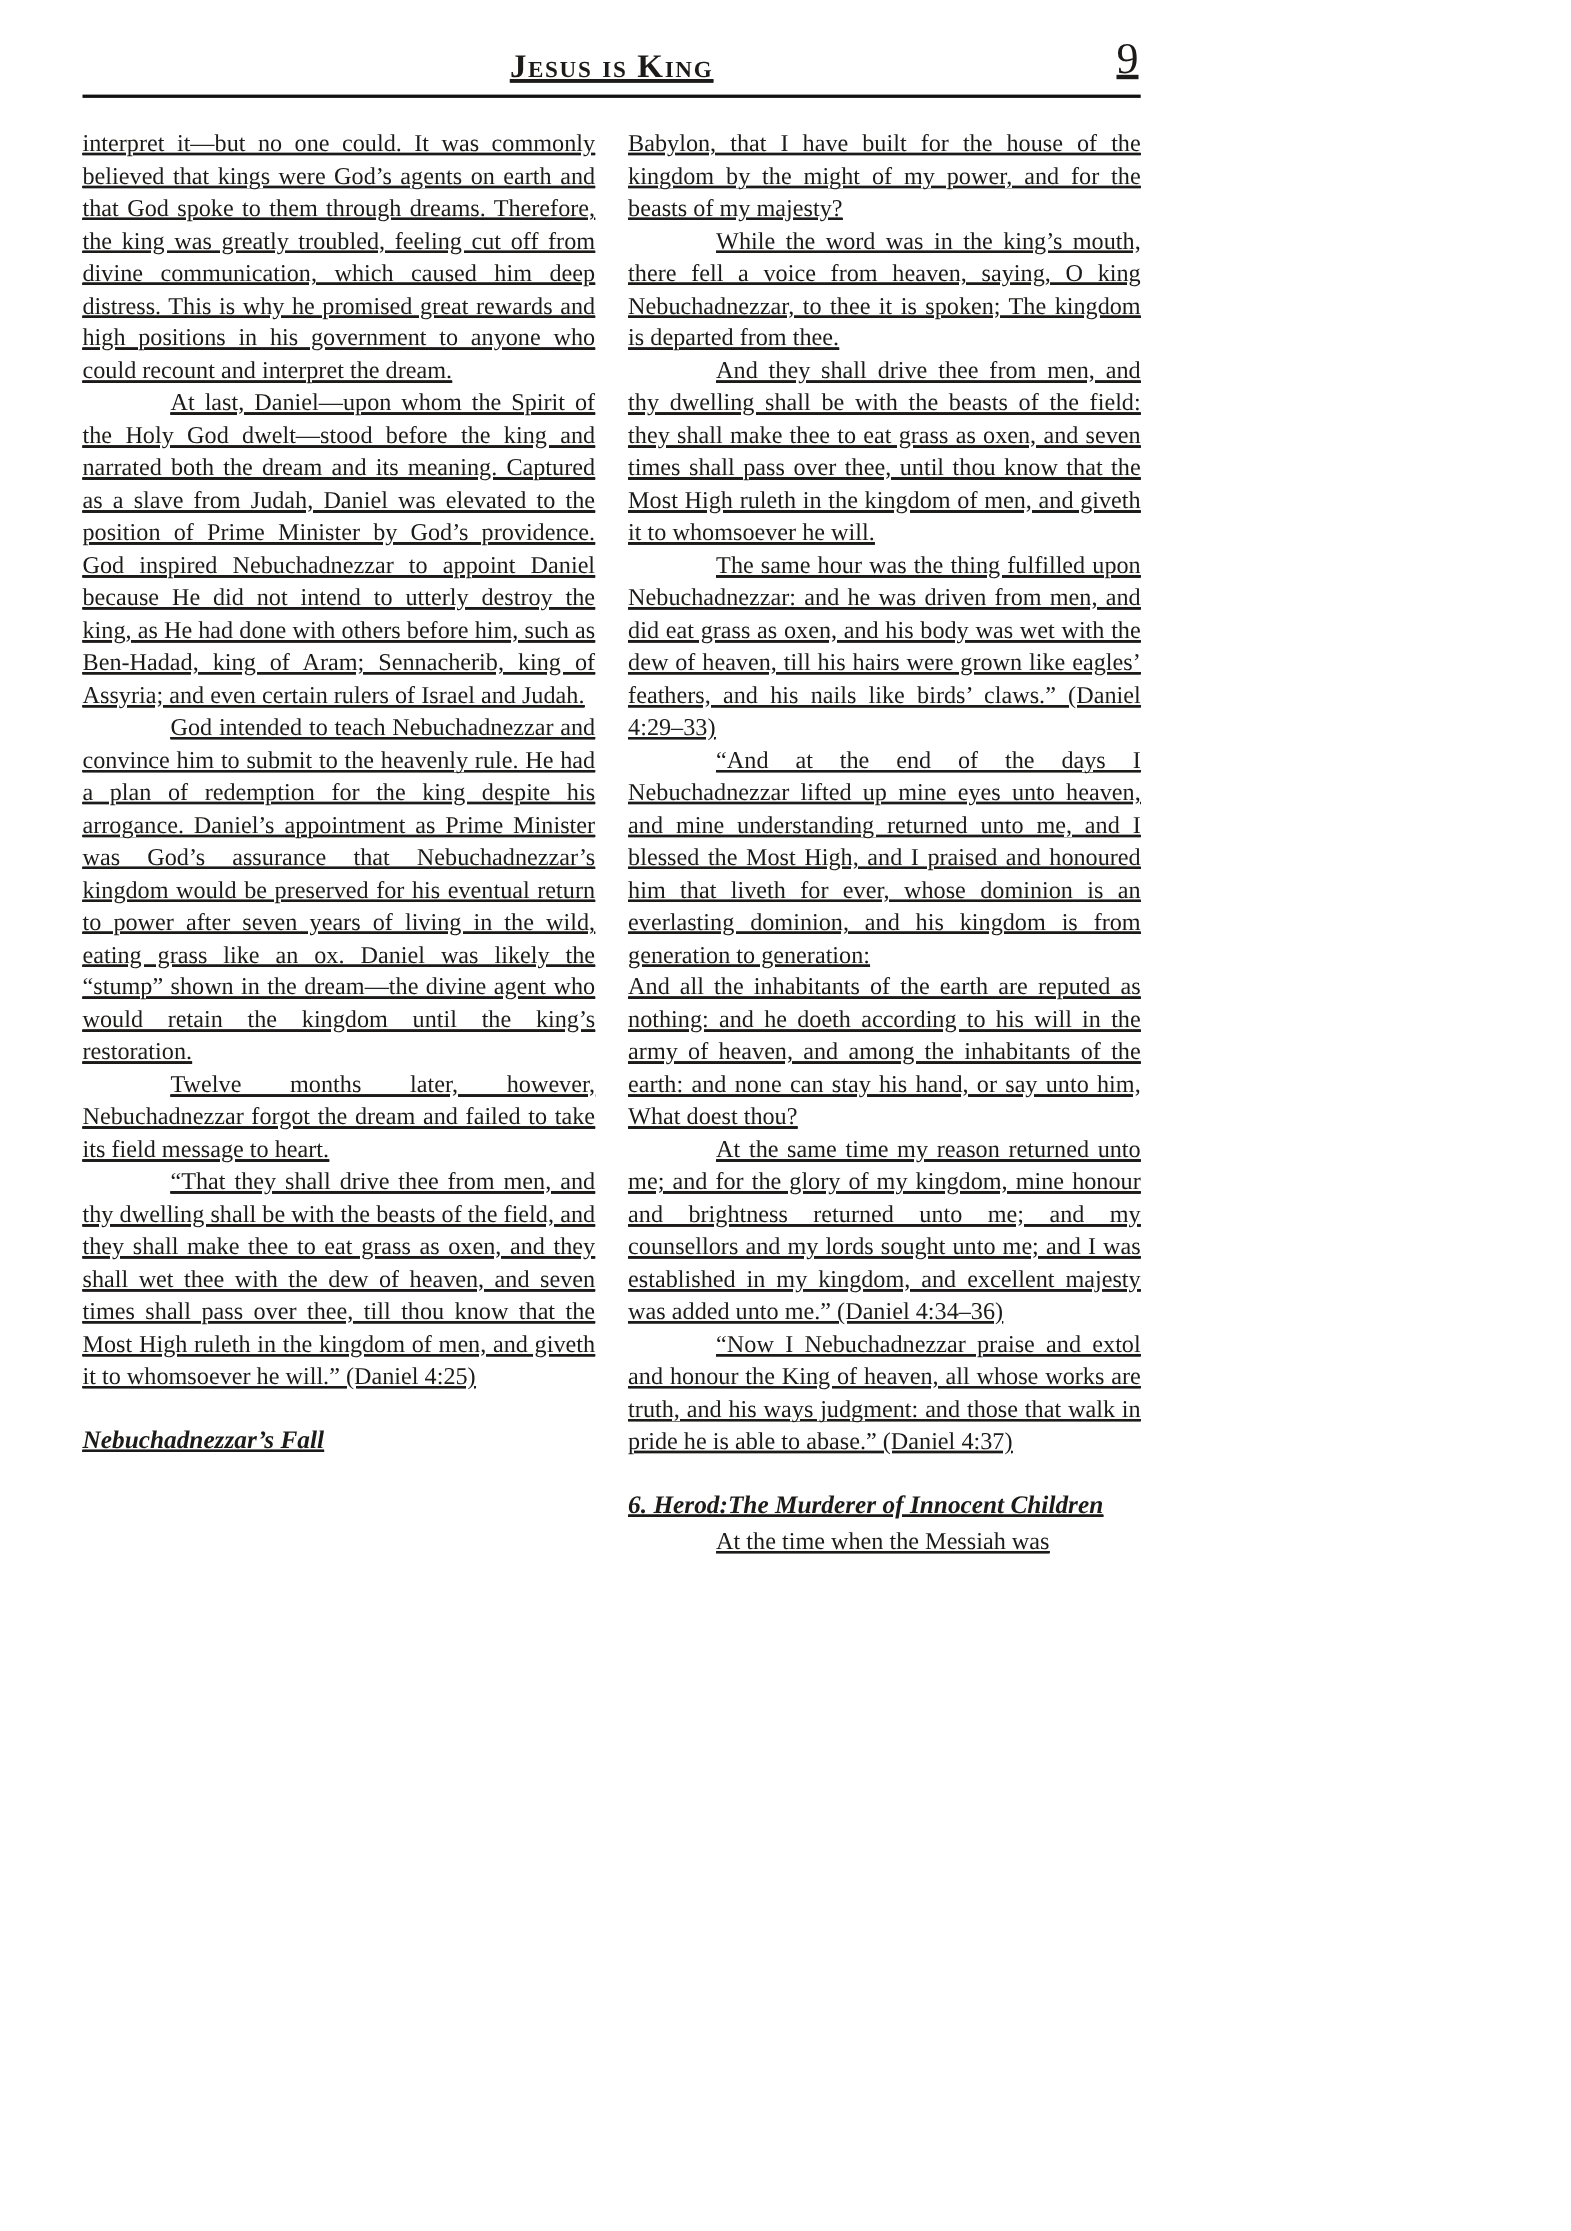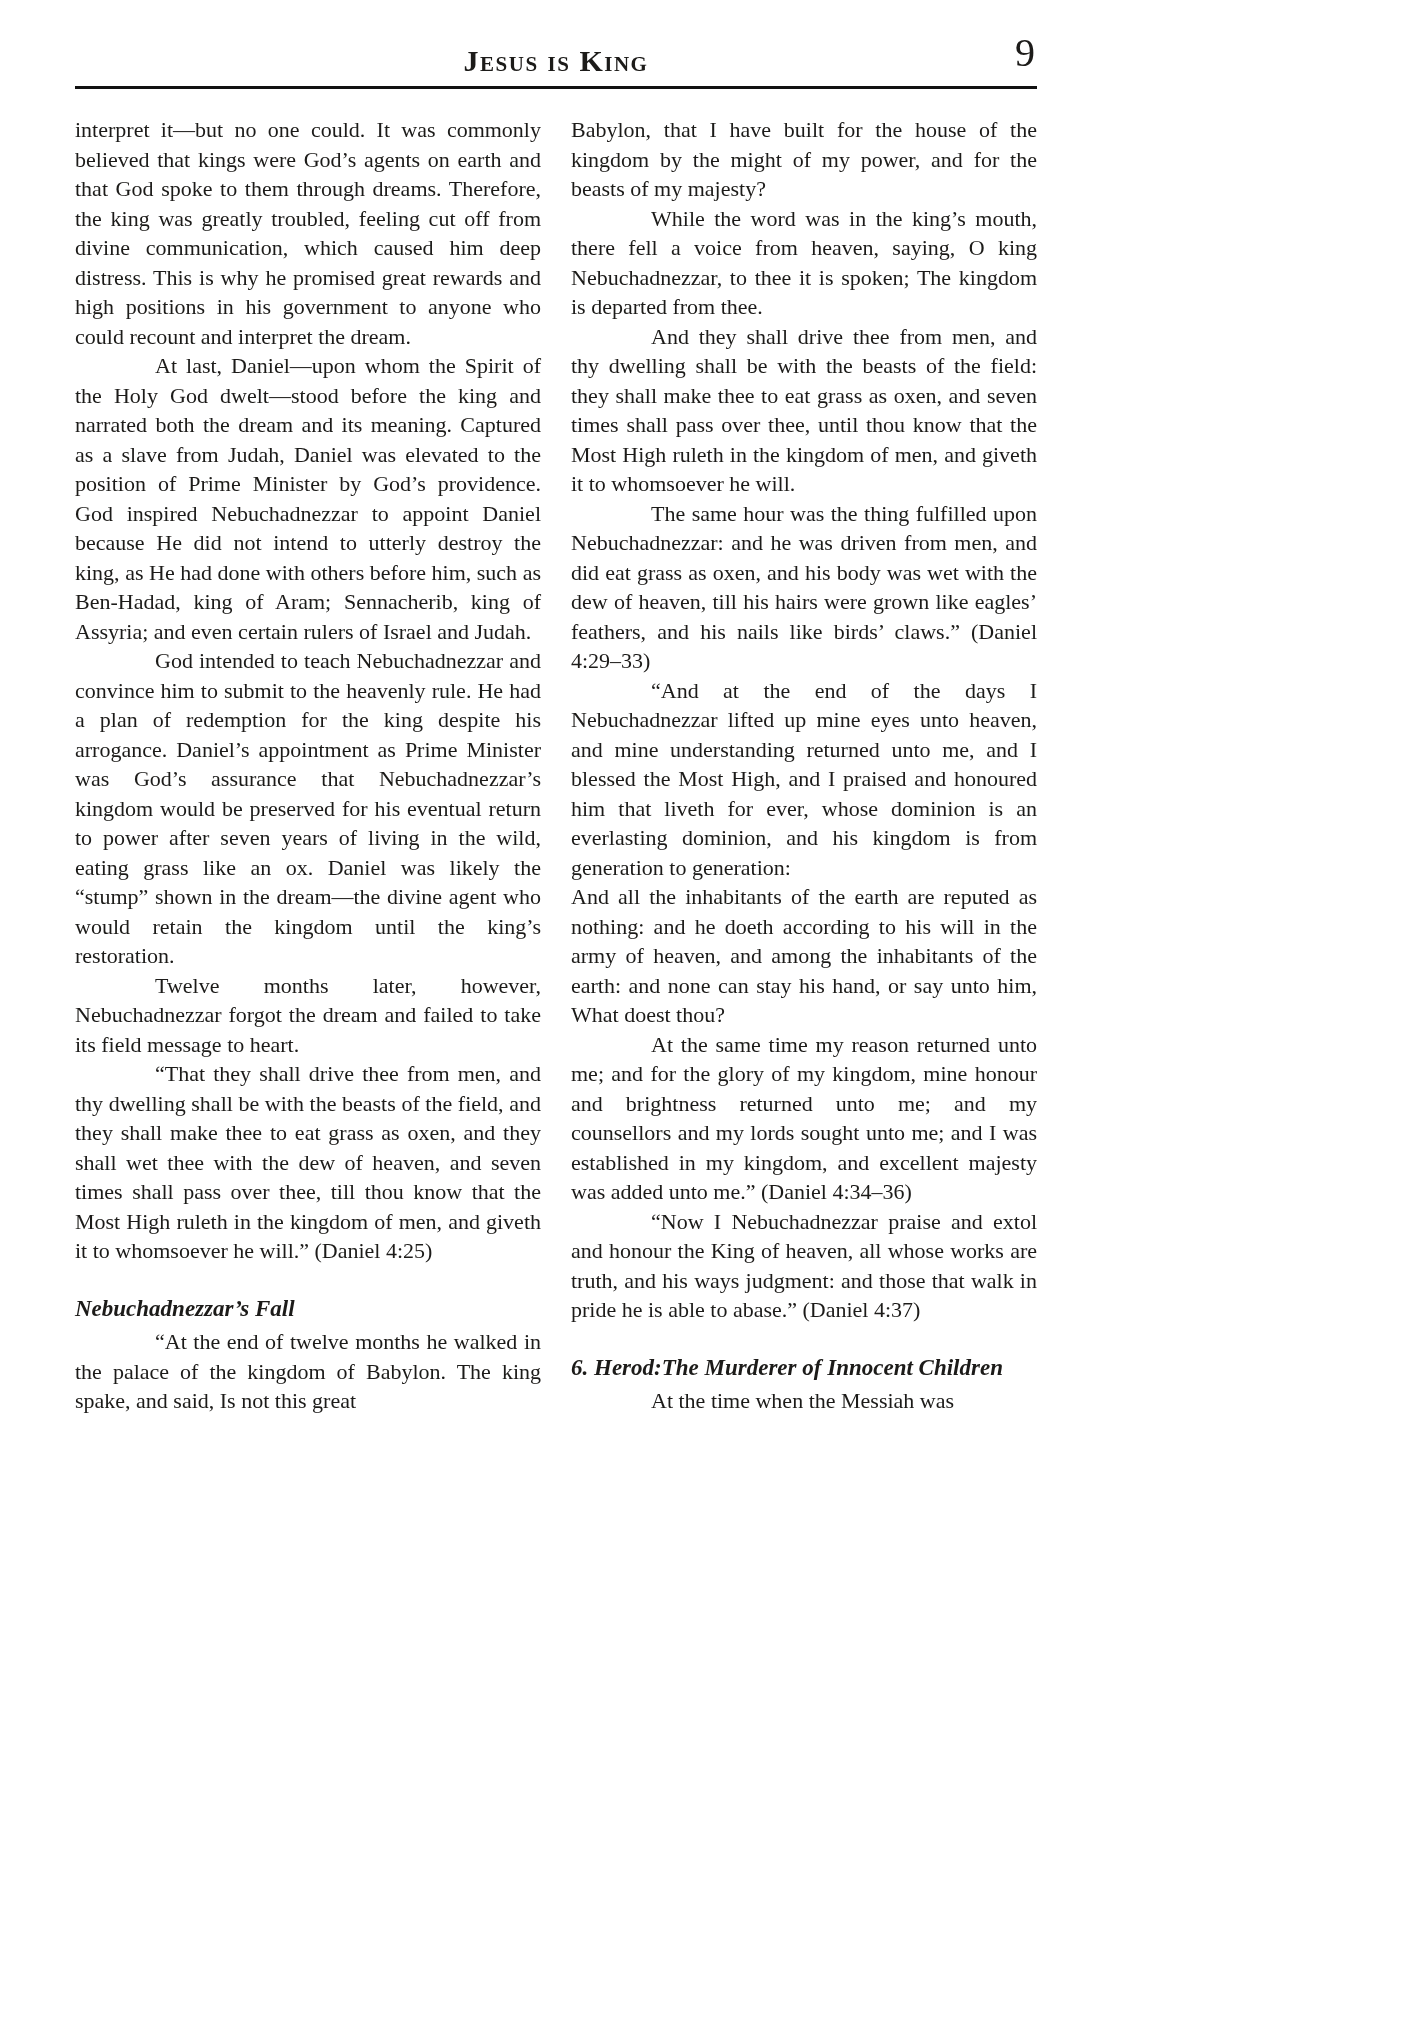--- a/index.html
+++ b/index.html
@@ -1,15 +1,15 @@
 <!DOCTYPE html>
 <html><head>
 <meta charset="utf-8">
 <style>
-  * { box-sizing: border-box; }
+  * { box-sizing: border-box; text-decoration: underline; }
   html, body {
     margin: 0;
     padding: 0;
     background: #ffffff;
   }
   body {
     width: 1428px;
     height: 2028px;
     position: relative;
     overflow: hidden;
@@ -91,21 +91,20 @@
 
   <main class="columns">
 
     <section class="column">
       <p class="para noindent">interpret it—but no one could. It was commonly believed that kings were God’s agents on earth and that God spoke to them through dreams. Therefore, the king was greatly troubled, feeling cut off from divine communication, which caused him deep distress. This is why he promised great rewards and high positions in his government to anyone who could recount and interpret the dream.</p>
       <p class="para">At last, Daniel—upon whom the Spirit of the Holy God dwelt—stood before the king and narrated both the dream and its meaning. Captured as a slave from Judah, Daniel was elevated to the position of Prime Minister by God’s providence. God inspired Nebuchadnezzar to appoint Daniel because He did not intend to utterly destroy the king, as He had done with others before him, such as Ben-Hadad, king of Aram; Sennacherib, king of Assyria; and even certain rulers of Israel and Judah.</p>
       <p class="para">God intended to teach Nebuchadnezzar and convince him to submit to the heavenly rule. He had a plan of redemption for the king despite his arrogance. Daniel’s appointment as Prime Minister was God’s assurance that Nebuchadnezzar’s kingdom would be preserved for his eventual return to power after seven years of living in the wild, eating grass like an ox. Daniel was likely the “stump” shown in the dream—the divine agent who would retain the kingdom until the king’s restoration.</p>
       <p class="para">Twelve months later, however, Nebuchadnezzar forgot the dream and failed to take its field message to heart.</p>
       <p class="para">“That they shall drive thee from men, and thy dwelling shall be with the beasts of the field, and they shall make thee to eat grass as oxen, and they shall wet thee with the dew of heaven, and seven times shall pass over thee, till thou know that the Most High ruleth in the kingdom of men, and giveth it to whomsoever he will.” (Daniel 4:25)</p>
       <h3 class="section-heading">Nebuchadnezzar’s Fall</h3>
-      <p class="para">“At the end of twelve months he walked in the palace of the kingdom of Babylon. The king spake, and said, Is not this great</p>
     </section>
 
     <section class="column">
       <p class="para noindent">Babylon, that I have built for the house of the kingdom by the might of my power, and for the beasts of my majesty?</p>
       <p class="para">While the word was in the king’s mouth, there fell a voice from heaven, saying, O king Nebuchadnezzar, to thee it is spoken; The kingdom is departed from thee.</p>
       <p class="para">And they shall drive thee from men, and thy dwelling shall be with the beasts of the field: they shall make thee to eat grass as oxen, and seven times shall pass over thee, until thou know that the Most High ruleth in the kingdom of men, and giveth it to whomsoever he will.</p>
       <p class="para">The same hour was the thing fulfilled upon Nebuchadnezzar: and he was driven from men, and did eat grass as oxen, and his body was wet with the dew of heaven, till his hairs were grown like eagles’ feathers, and his nails like birds’ claws.” (Daniel 4:29–33)</p>
       <p class="para">“And at the end of the days I Nebuchadnezzar lifted up mine eyes unto heaven, and mine understanding returned unto me, and I blessed the Most High, and I praised and honoured him that liveth for ever, whose dominion is an everlasting dominion, and his kingdom is from generation to generation:</p>
       <p class="para noindent">And all the inhabitants of the earth are reputed as nothing: and he doeth according to his will in the army of heaven, and among the inhabitants of the earth: and none can stay his hand, or say unto him, What doest thou?</p>
       <p class="para">At the same time my reason returned unto me; and for the glory of my kingdom, mine honour and brightness returned unto me; and my counsellors and my lords sought unto me; and I was established in my kingdom, and excellent majesty was added unto me.” (Daniel 4:34–36)</p>

